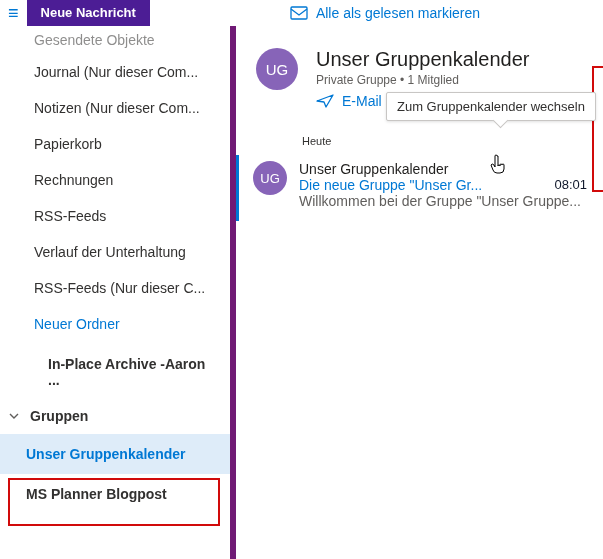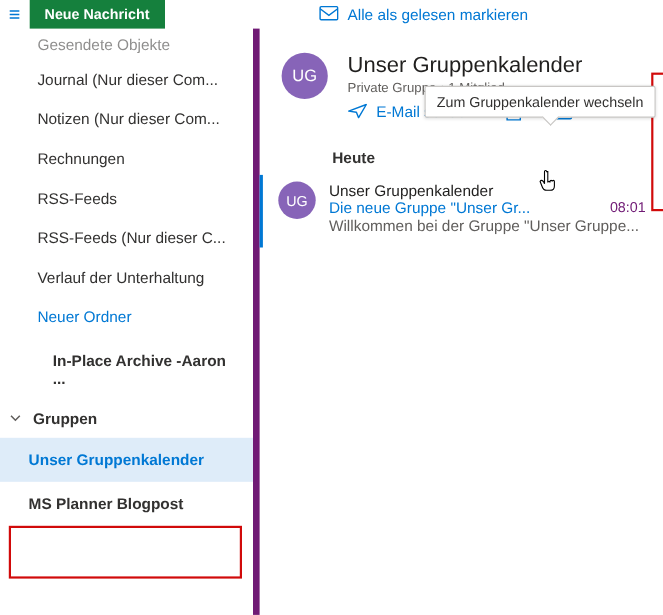--- a/index.html
+++ b/index.html
@@ -1,20 +1,20 @@
 <!DOCTYPE html>
 <html><head>
 <meta charset="utf-8">
 <style>
 html,body{margin:0;padding:0;font-family:"Segoe UI",Arial,sans-serif;font-size:14px;color:#323130;background:#fff}
 body{width:603px;height:559px;overflow:hidden;position:relative}
 .topbar{height:26px;display:flex;align-items:center;padding:0 0 0 0;border-bottom:0}
 .hamburger{color:#0078d4;font-size:18px;padding:0 8px}
-.new-msg{background:#15803d;color:#fff;font-weight:600;height:26px;line-height:26px;padding:0 14px;font-size:13px}
-.mark-read{display:flex;align-items:flex-start;color:#0078d4;margin-left:140px;font-size:14px}
+.new-msg{background:#4c1d95;color:#fff;font-weight:600;height:26px;line-height:26px;padding:0 14px;font-size:13px}
+.mark-read{display:flex;align-items:center;color:#0078d4;margin-left:140px;font-size:14px}
 .mark-read-icon{margin-right:8px;display:inline-flex}
 .layout{display:flex;height:calc(100% - 26px)}
 .sidebar{width:230px;border-right:6px solid #701a75;padding-top:4px;position:relative}
 .sb-item{padding:10px 14px 10px 34px;font-size:14px;color:#323130;white-space:nowrap;overflow:hidden;text-overflow:ellipsis;cursor:pointer}
 .sb-item.link{color:#0078d4}
 .sb-item.cut{opacity:0.55;padding-top:2px;padding-bottom:6px}
 .sb-section{font-weight:600;padding:10px 14px 10px 48px;margin-top:4px}
 .sb-groups-row{display:flex;align-items:center}
 .chev{width:20px;display:inline-flex;justify-content:center;color:#605e5c;margin-left:4px}
 .sb-groups{font-weight:600;padding:10px 6px}
@@ -27,27 +27,27 @@
 .gh-title{font-size:20px;font-weight:400;color:#201f1e}
 .gh-sub{font-size:12px;color:#605e5c;margin-top:2px}
 .gh-actions{display:flex;align-items:center;margin-top:4px;gap:25px}
 .act{display:flex;align-items:center;color:#0078d4;cursor:pointer;font-size:14px}
 .act-icon{display:inline-flex;margin-right:0}
 .iconbtn{display:inline-flex;align-items:center;justify-content:center;width:20px;height:20px;color:#0078d4;cursor:pointer}
 .more-dots{color:#605e5c;letter-spacing:2px;font-weight:700}
 .tooltip{position:absolute;background:#fff;border:1px solid #c8c6c4;border-radius:2px;padding:6px 10px;font-size:13px;color:#323130;box-shadow:0 1px 3px rgba(0,0,0,0.12);white-space:nowrap;z-index:5}
 .tooltip:after{content:"";position:absolute;bottom:-6px;left:108px;width:10px;height:10px;background:#fff;border-right:1px solid #c8c6c4;border-bottom:1px solid #c8c6c4;transform:rotate(45deg)}
 .cursor{position:absolute;z-index:6}
-.section-label{font-weight:700;padding:10px 22px 8px 66px;font-size:14px}
+.section-label{font-weight:400;padding:10px 22px 8px 66px;font-size:11px}
 .msg{display:flex;padding:6px 16px 12px 10px;border-left:3px solid #0078d4;cursor:pointer}
 .msg .mavatar{width:34px;height:34px;border-radius:50%;background:#8764b8;color:#fff;display:flex;align-items:center;justify-content:center;font-size:13px;margin:0 12px 0 4px;flex-shrink:0}
 .msg-body{flex:1;min-width:0}
 .msg-from{font-size:14px;color:#201f1e}
 .msg-subj{font-size:14px;color:#0078d4;display:flex;justify-content:space-between}
-.msg-time{color:#701a75;font-size:13px;margin-left:8px}
+.msg-time{color:#0f172a;font-size:13px;margin-left:8px}
 .msg-prev{font-size:14px;color:#605e5c;white-space:nowrap;overflow:hidden;text-overflow:ellipsis}
 #hl-content.hl-red{left:356px;top:40px;width:232px;height:122px}
 #hl-side.hl-red{left:8px;top:452px;width:208px;height:44px}
 </style>
 </head>
 <body>
 
 <div class="topbar">
   <span class="hamburger">≡</span>
   <div class="new-msg">Neue Nachricht</div>
@@ -60,24 +60,25 @@
     </span>
     <span>Alle als gelesen markieren</span>
   </div>
 </div>
 
 <div class="layout">
   <div class="sidebar">
     <div class="sb-item cut">Gesendete Objekte</div>
     <div class="sb-item">Journal (Nur dieser Com...</div>
     <div class="sb-item">Notizen (Nur dieser Com...</div>
+    <div class="sb-item">Papierkorb</div>
     <div class="sb-item">Rechnungen</div>
     <div class="sb-item">RSS-Feeds</div>
+    <div class="sb-item">Verlauf der Unterhaltung</div>
     <div class="sb-item">RSS-Feeds (Nur dieser C...</div>
-    <div class="sb-item">Verlauf der Unterhaltung</div>
     <div class="sb-item link">Neuer Ordner</div>
     <div class="sb-section">In-Place Archive -Aaron ...</div>
     <div class="sb-groups-row">
       <span class="chev">
         <svg width="10" height="10" viewBox="0 0 10 10">
             <path d="M1 3 L5 7 L9 3" fill="none" stroke="#605e5c" stroke-width="1.4"></path>
           </svg>
       </span>
       <span class="sb-groups">Gruppen</span>
     </div>
@@ -115,21 +116,21 @@
                 <line x1="1.5" y1="7" x2="16.5" y2="7" stroke="#0078d4" stroke-width="1.3"></line>
                 <line x1="5" y1="1" x2="5" y2="4" stroke="#0078d4" stroke-width="1.3"></line>
                 <line x1="13" y1="1" x2="13" y2="4" stroke="#0078d4" stroke-width="1.3"></line>
               </svg>
           </span>
           <span class="iconbtn more-dots">···</span>
         </div>
       </div>
     </div>
 
-    <div class="tooltip" style="left:150px;top:52px">Zum Gruppenkalender wechseln</div>
+    <div class="tooltip" style="left:150px;top:66px">Zum Gruppenkalender wechseln</div>
     <div class="cursor" style="left:254px;top:128px">
       <svg width="22" height="24" viewBox="0 0 22 24">
           <path d="M8 2 v10 q0 -1 1 -1 t1 1 v-1 q0 -1 1 -1 t1 1 v0 q0 -1 1 -1 t1 1 v4 q0 4 -4 4 h-3 q-3 0 -4 -3 l-2 -5 q1 -2 3 0 l1 2 v-11 q0 -1 1 -1 t1 1 z" fill="#fff" stroke="#000" stroke-width="1"></path>
         </svg>
     </div>
 
     <div id="hl-content" class="hl-red"></div>
 
     <div class="section-label">Heute</div>
 

